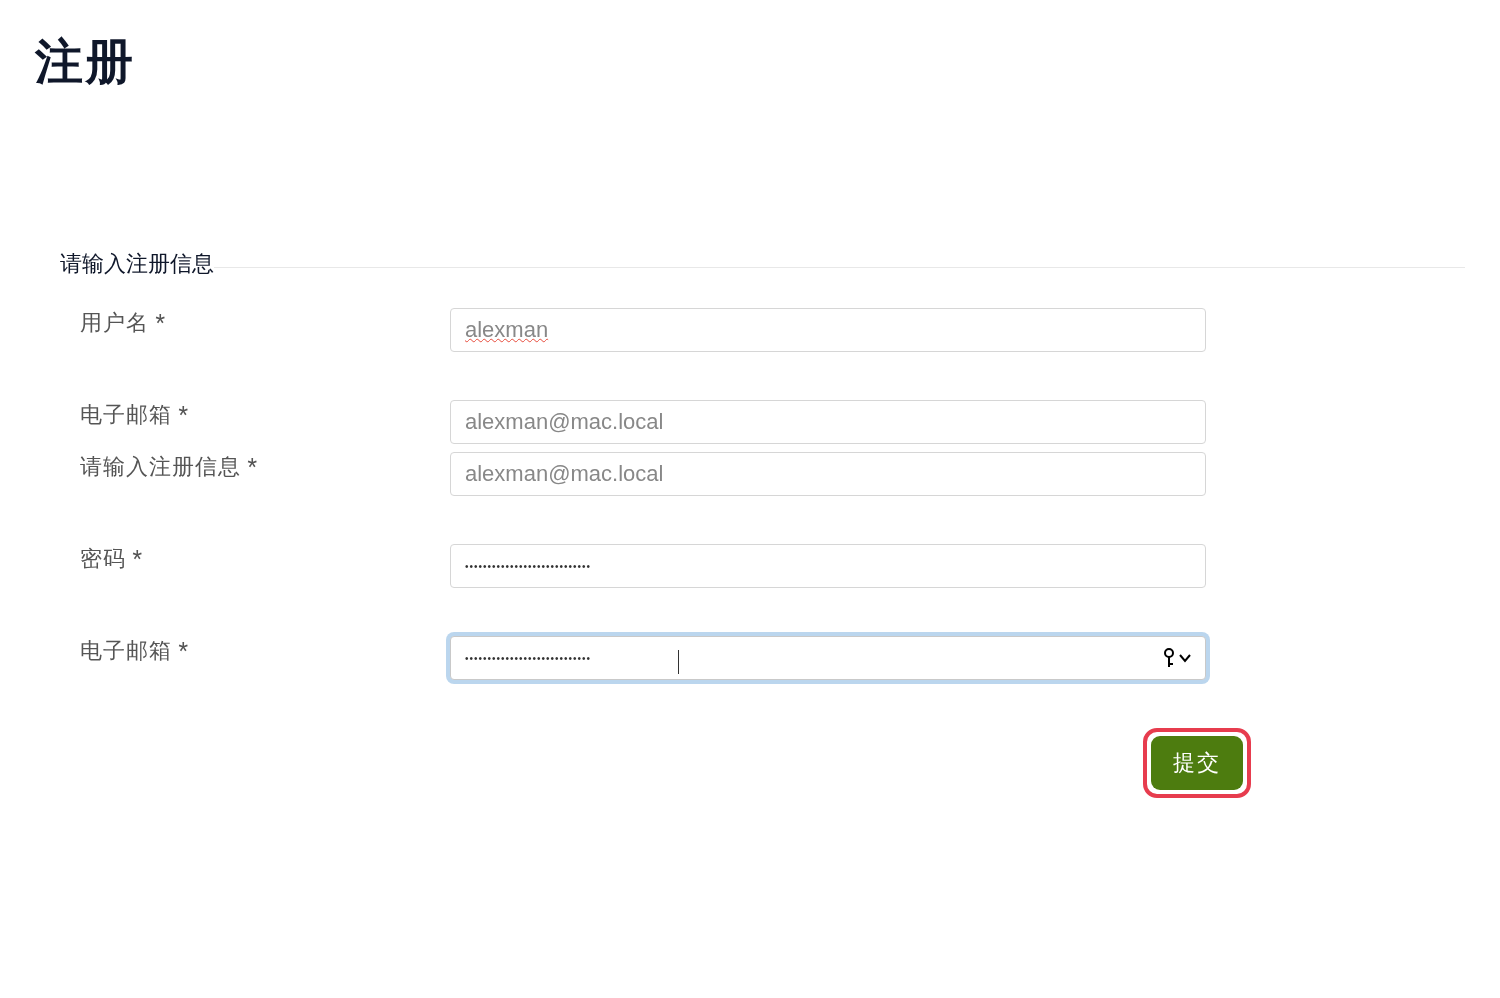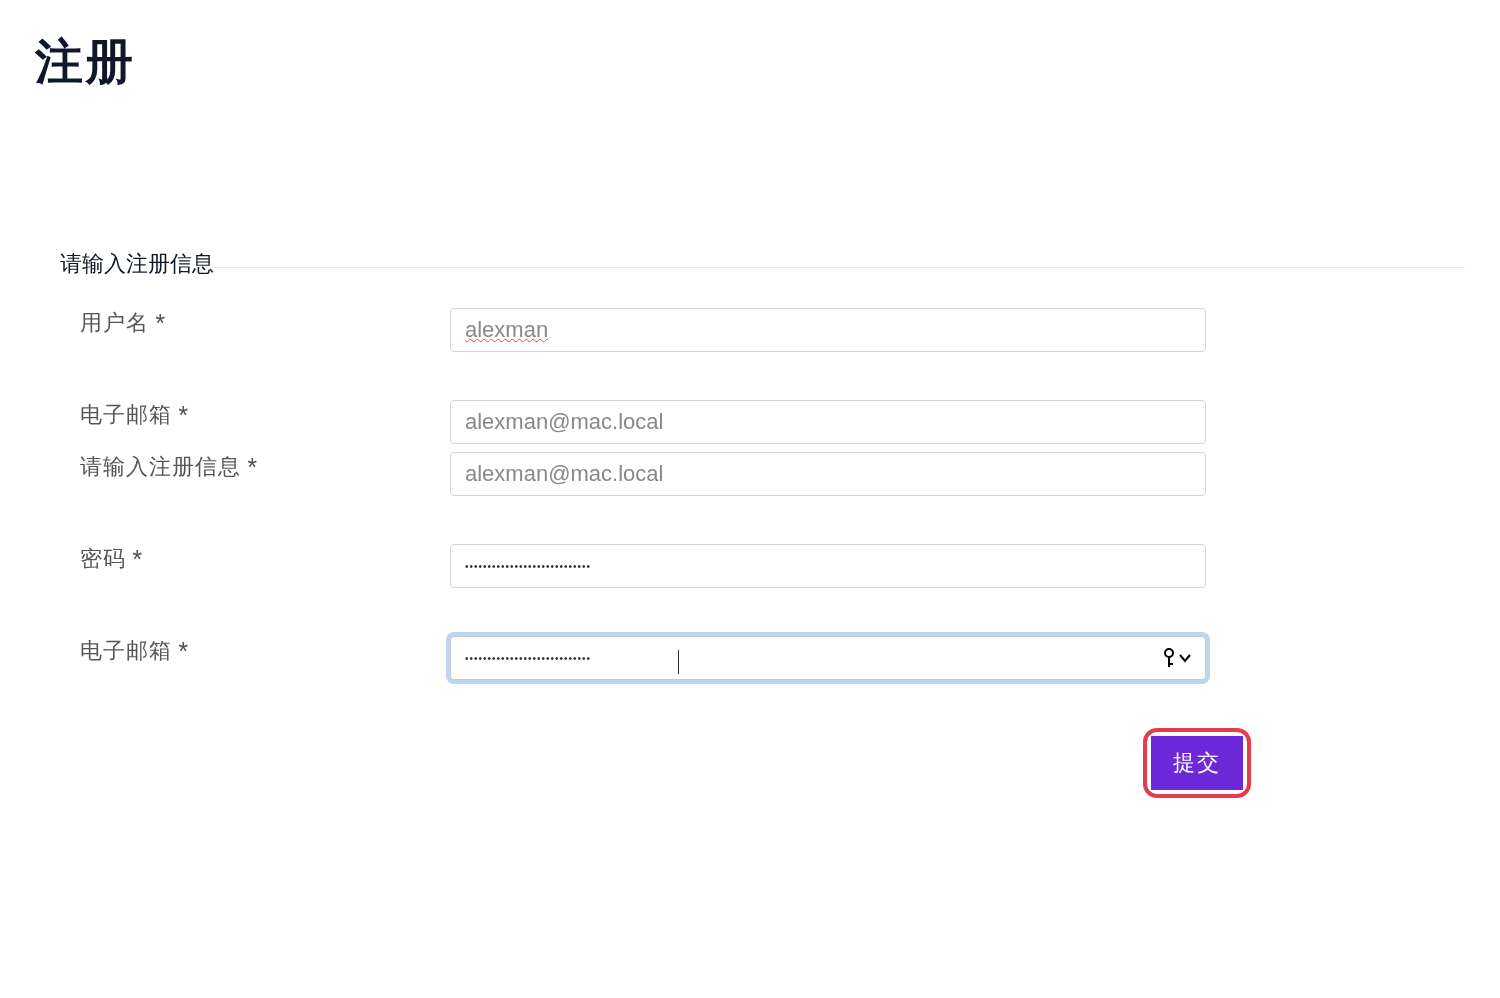--- a/index.html
+++ b/index.html
@@ -111,24 +111,24 @@
       justify-content: flex-end;
       width: 1171px;
       margin-top: 18px;
     }
     .submit-button-wrap {
       border: 4px solid #E73C4E;
       border-radius: 14px;
       padding: 4px;
     }
     .submit-button {
-      background: #6d28d9;
+      background: #4d7c0f;
       color: #fff;
       border: none;
-      border-radius: 0;
+      border-radius: 9px;
       font-size: 22px;
       padding: 12px 22px;
       letter-spacing: 2px;
       cursor: pointer;
     }
   </style>
 </head>
 <body>
 
 <h1 class="page-title">注册</h1>

